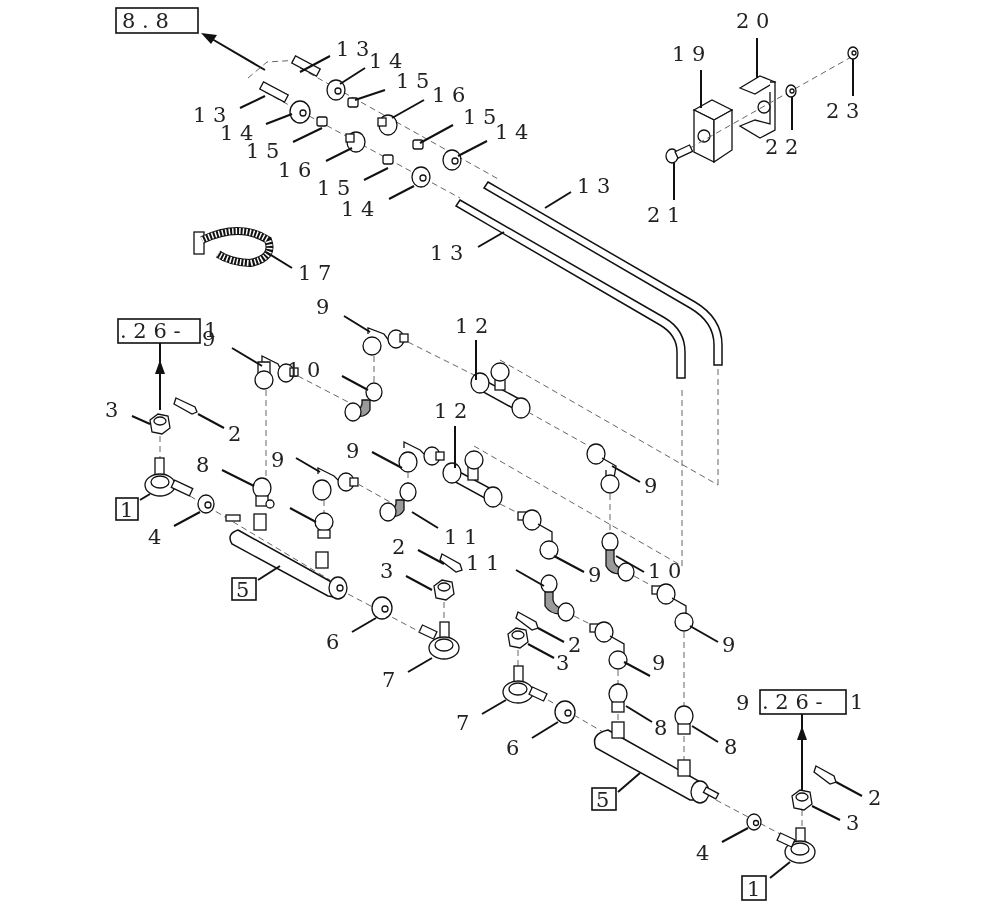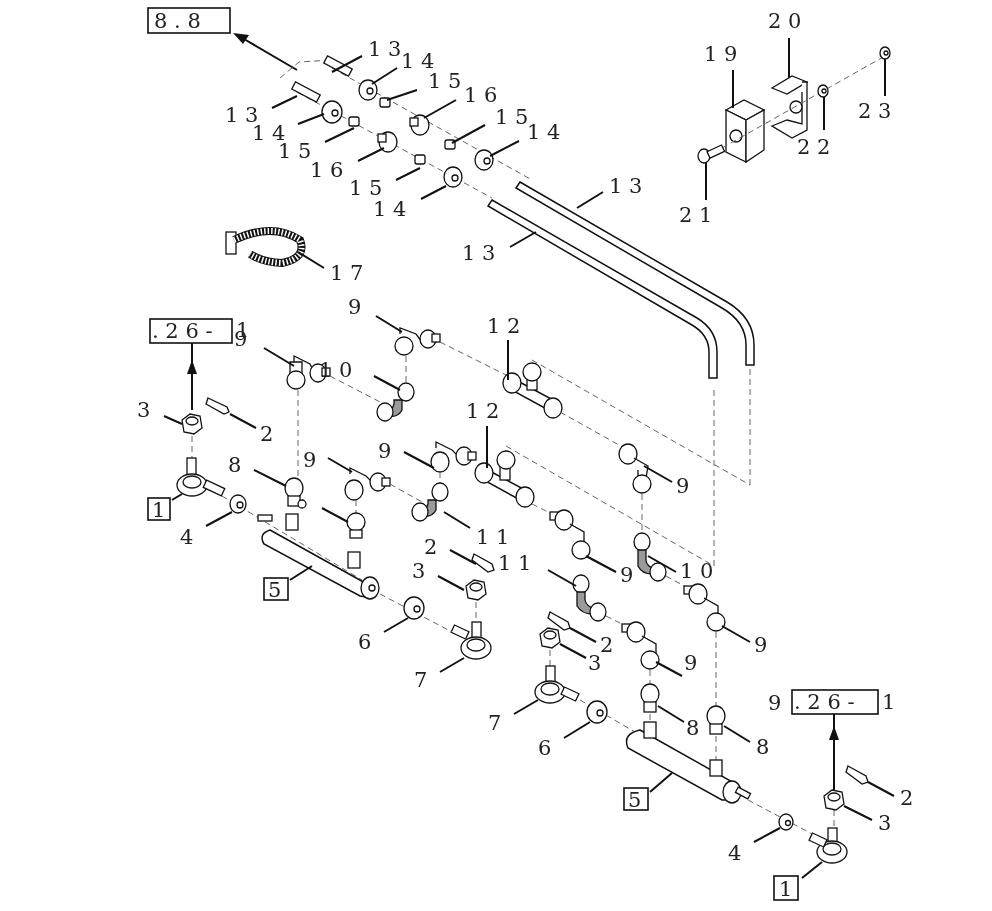--- a/index.html
+++ b/index.html
@@ -1,17 +1,17 @@
 <!DOCTYPE html>
 <html><head>
 <meta charset="utf-8">
 <style>
   html, body { margin:0; padding:0; background:#ffffff; }
   body { width:992px; height:911px; position:relative; overflow:hidden; }
-  #stage { position:absolute; left:0; top:0; width:860px; height:911px;padding-left:32px; }
+  #stage { position:absolute; left:0; top:0; width:860px; height:911px; }
   svg text { font-family:"DejaVu Serif","Liberation Serif",serif; font-size:21px; fill:#222; letter-spacing:0; }
   .ln { stroke:#111; stroke-width:2; fill:none; }
   .thin { stroke:#111; stroke-width:1.3; fill:#fff; }
   .dash { stroke:#666; stroke-width:1; stroke-dasharray:6 4; fill:none; }
   .tube { stroke:#111; stroke-width:1.5; fill:#fff; }
   .grey { fill:#9a9a9a; stroke:#111; stroke-width:1.3; }
   .box { fill:#fff; stroke:#111; stroke-width:1.6; }
 </style>
 </head>
 <body>

